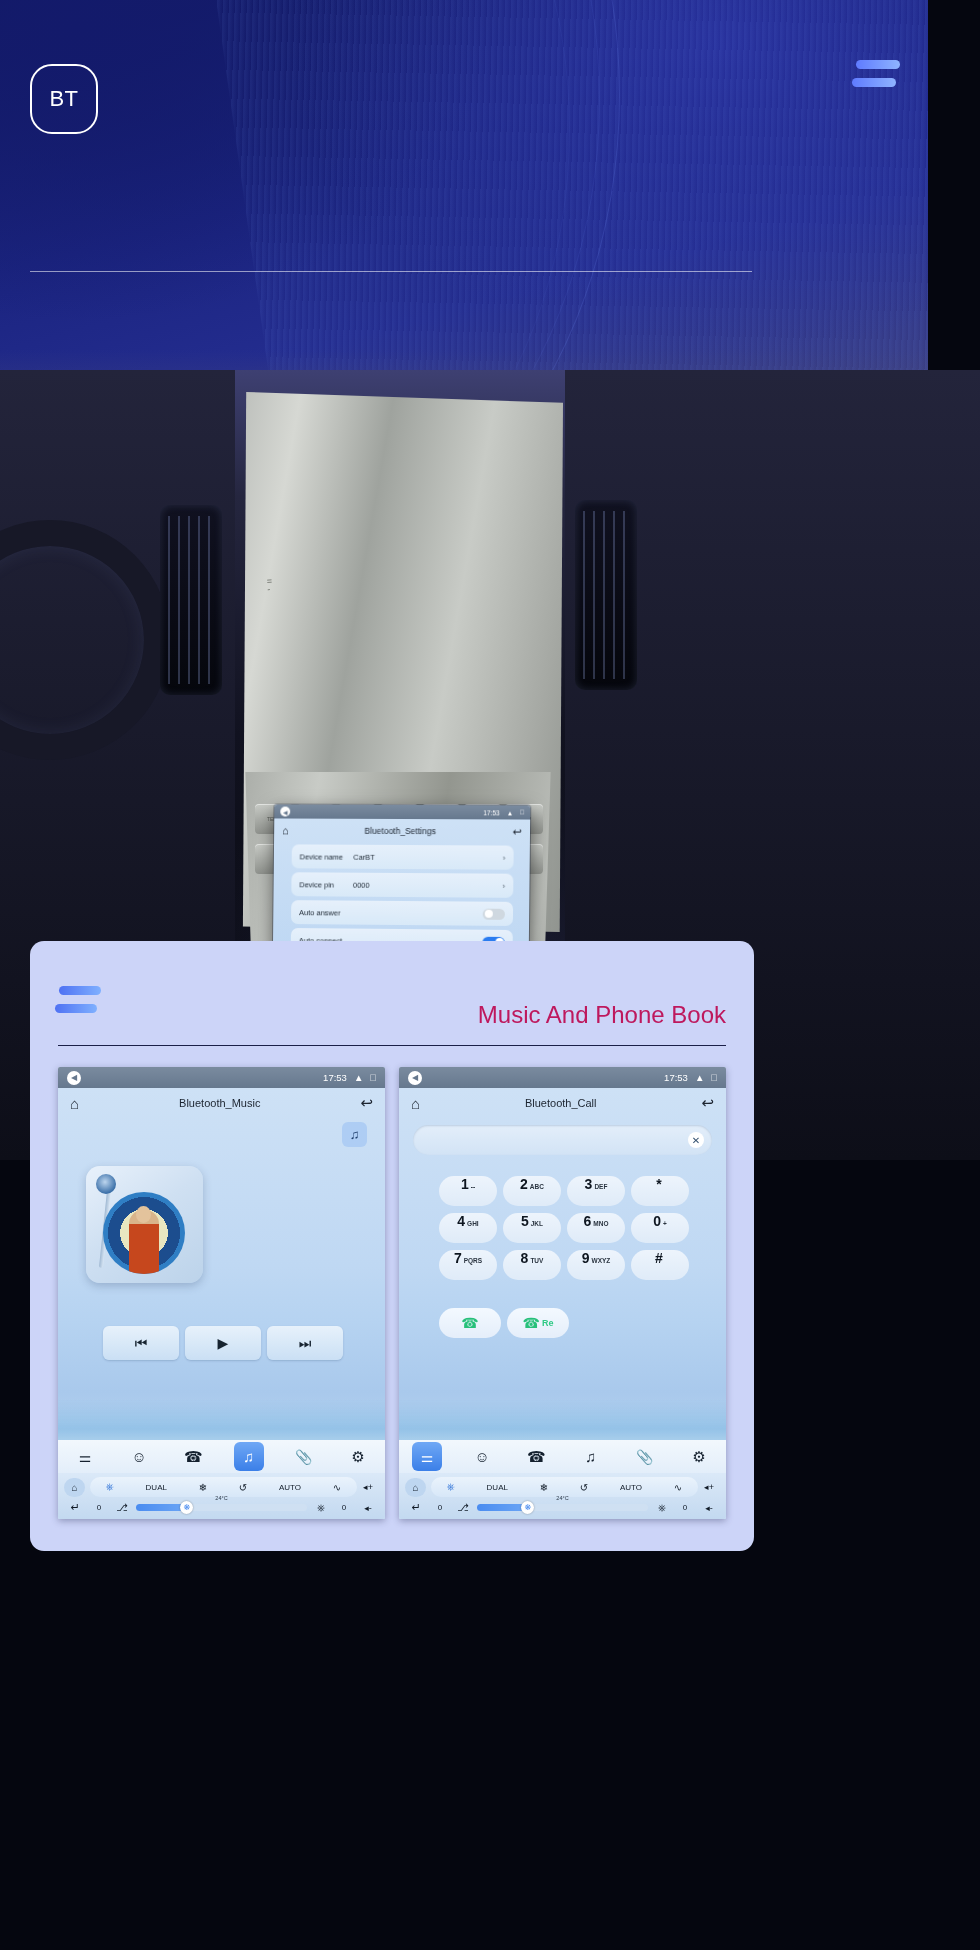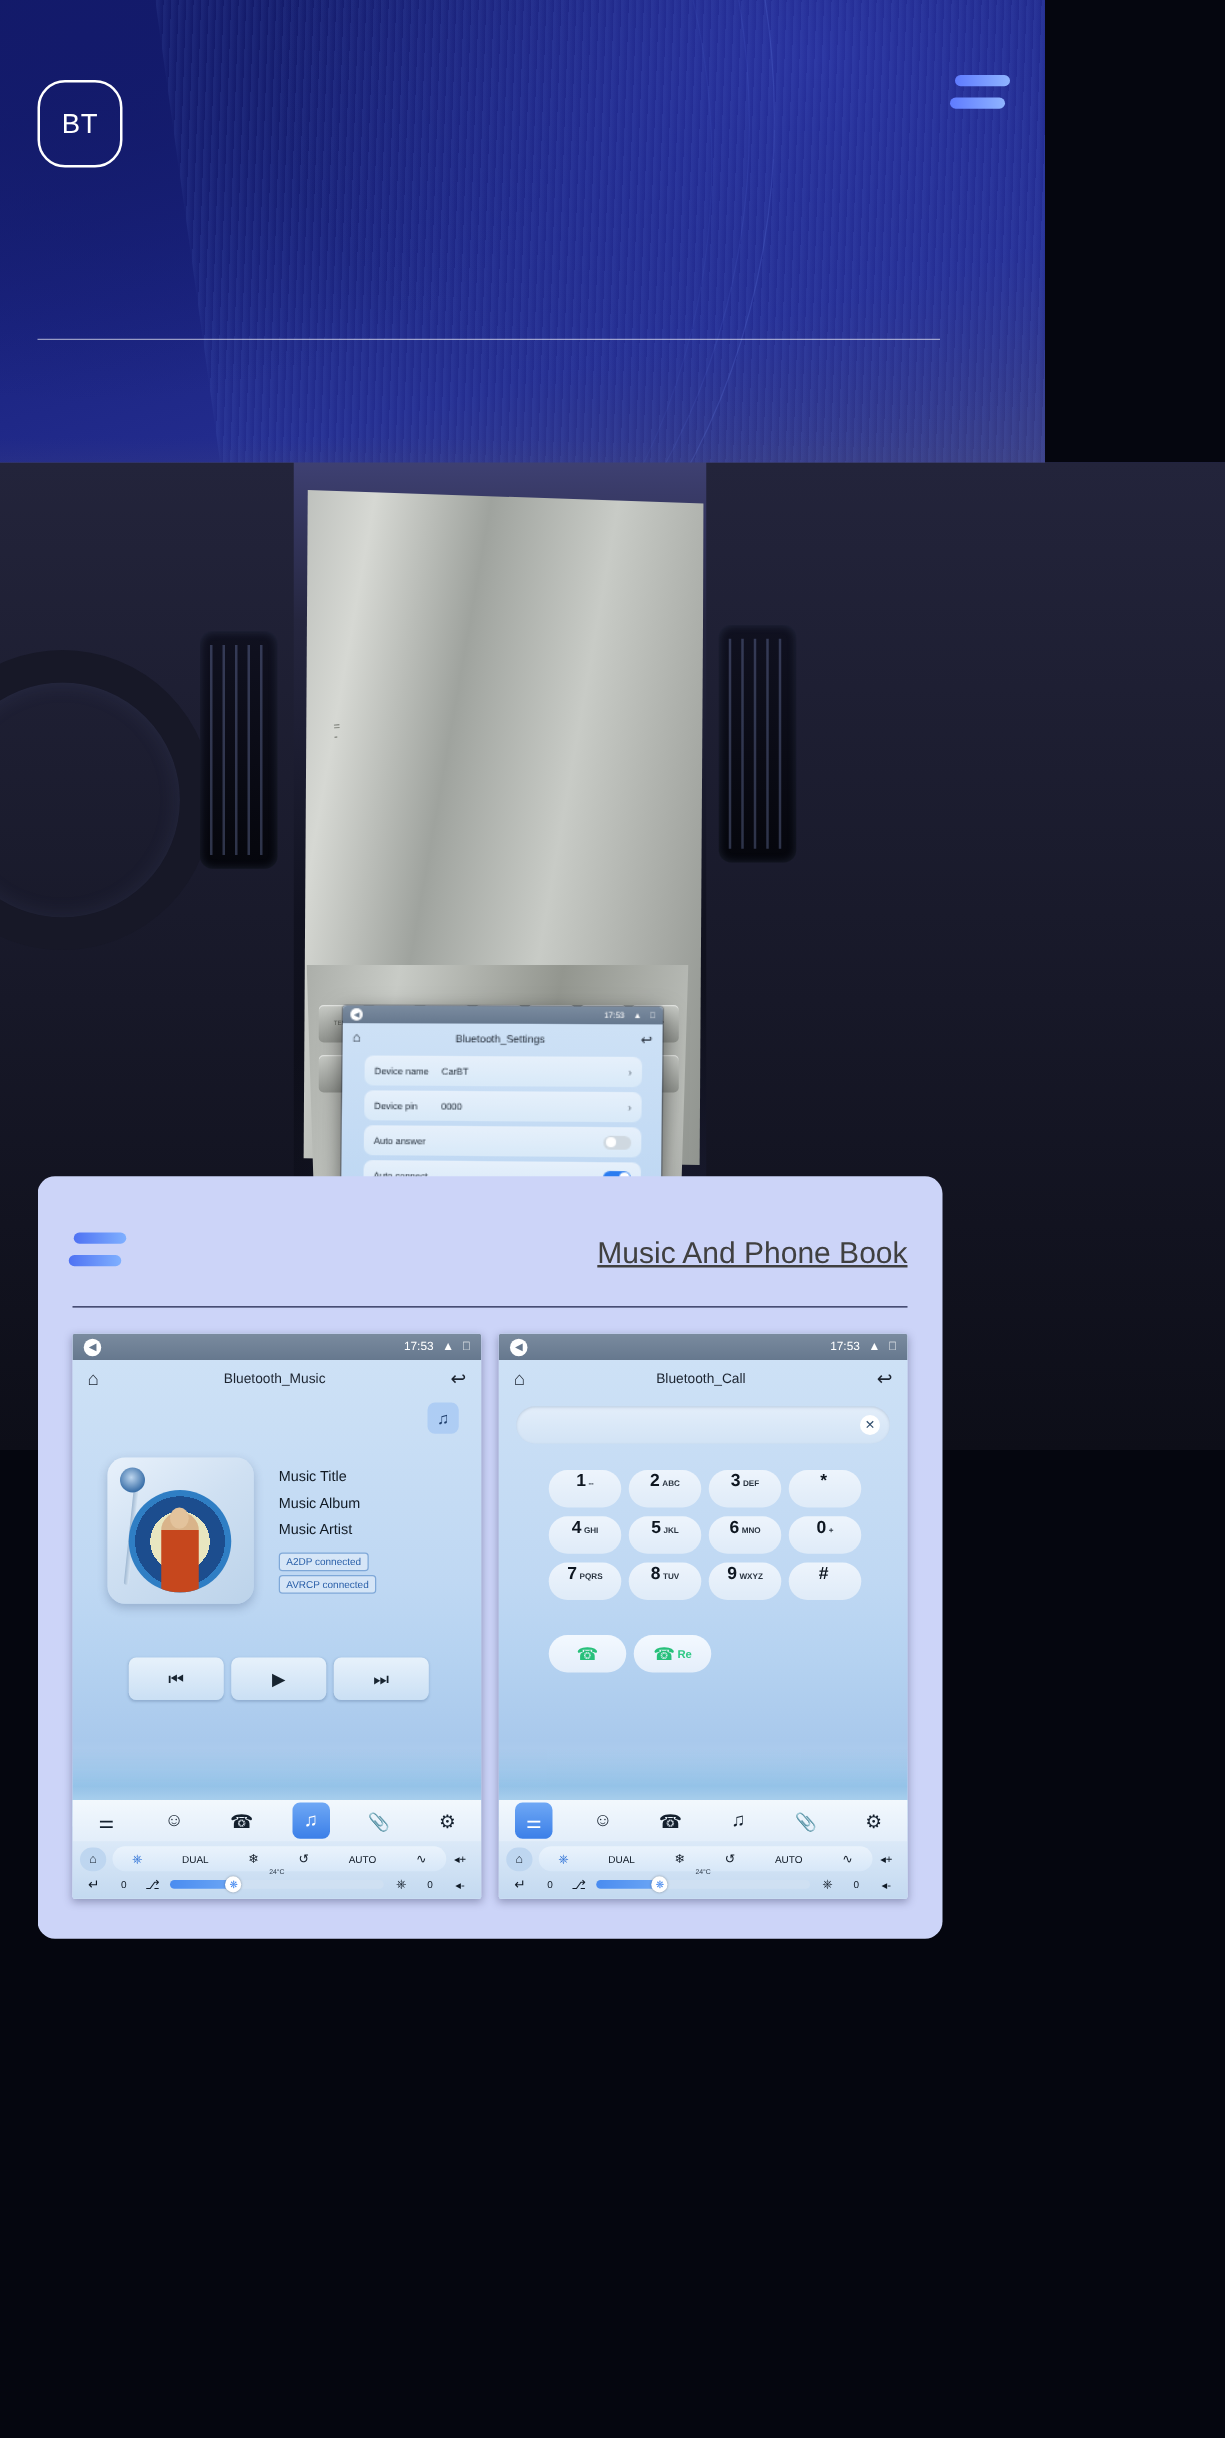--- a/index.html
+++ b/index.html
@@ -6,21 +6,21 @@
   html,body { width:980px; height:1950px; }
   body {
     font-family:"Liberation Sans", sans-serif;
     background:#05060f;
     position:relative;
     overflow:hidden;
   }
 
   
   .hero{
-    position:absolute; left:0; top:0; width:836px; height:470px;
+    position:absolute; left:0; top:0; width:928px; height:470px;
     background:
       radial-gradient(ellipse 700px 500px at 78% 10%, #27309c 0%, rgba(30,38,140,0) 62%),
       radial-gradient(ellipse 600px 420px at 8% 6%, #131a6b 0%, rgba(12,16,70,0) 70%),
       linear-gradient(165deg,#121a63 0%,#1b2480 38%,#232c8e 60%,#3b3f84 88%,#4a4c86 100%);
     overflow:hidden;
   }
   .hero-arcs{ position:absolute; inset:0; opacity:.55; }
   .hero-arcs i{
     position:absolute; border:1px solid rgba(120,150,255,.30);
     border-radius:50%; background:transparent;
@@ -240,22 +240,22 @@
   .card{
     position:absolute; left:30px; top:941px; width:724px; height:610px;
     background:#ccd4f8; border-radius:14px;
   }
   .card-menu{ position:absolute; left:25px; top:45px; width:46px; }
   .card-menu span{ display:block; height:9px; border-radius:5px;
     background:linear-gradient(90deg,#4f72f3,#7fb0ff); }
   .card-menu span:nth-child(1){ width:42px; margin-left:4px; }
   .card-menu span:nth-child(2){ width:42px; margin-top:9px; }
   .card-title{
-    position:absolute; right:28px; top:48px;
-    color:#404040; font-size:24px;text-decoration:underline;
+    position:absolute; right:28px; top:60px;
+    color:#be185d; font-size:24px;
   }
   .card-rule{
     position:absolute; left:28px; top:104px; width:668px; height:1px;
     background:#1b2048;
   }
 
   .scr{
     position:absolute; top:126px; width:327px; height:452px;
     border-radius:2px; overflow:hidden;
     box-shadow:0 2px 7px rgba(25,30,70,.35);
@@ -549,27 +549,20 @@
       <div class="album">
         <div class="armbar"></div>
         <div class="arm"></div>
         <div class="disc">
           <div class="fig"></div>
           <div class="fighead"></div>
         </div>
       </div>
       <div class="reflect"></div>
 
-      <div class="meta">
-        <div class="l">Music Title</div>
-        <div class="l">Music Album</div>
-        <div class="l">Music Artist</div>
-        <div><span class="chip">A2DP  connected</span></div>
-        <div><span class="chip">AVRCP connected</span></div>
-      </div>
 
       <div class="transport">
         <span class="tb">⏮</span>
         <span class="tb">▶</span>
         <span class="tb">⏭</span>
       </div>
     </div>
 
     <div class="hu-wave" style="bottom:58px;height:62px;"></div>
 

